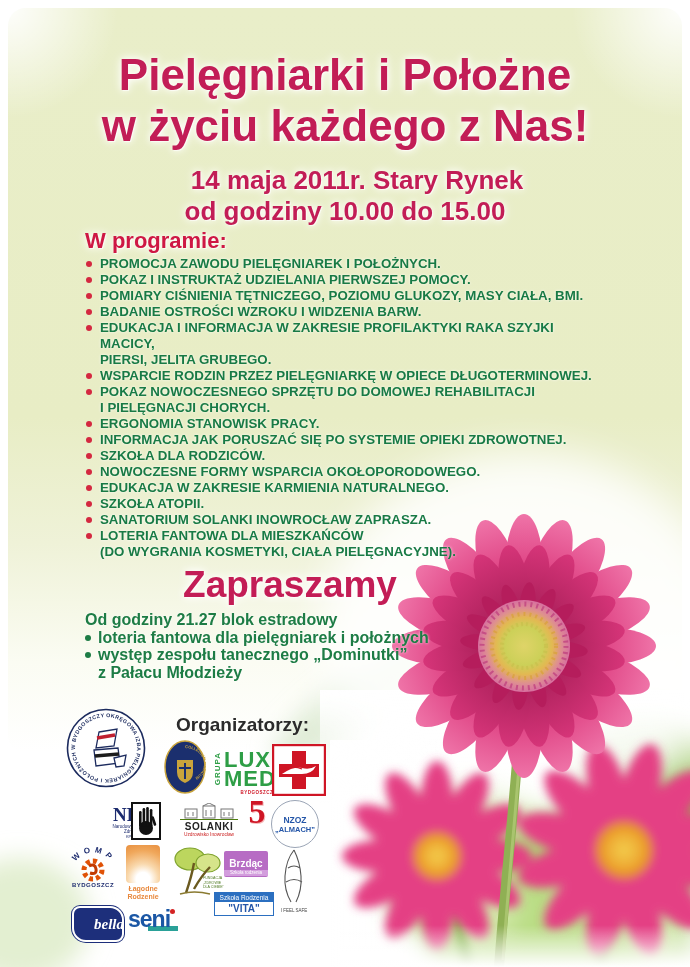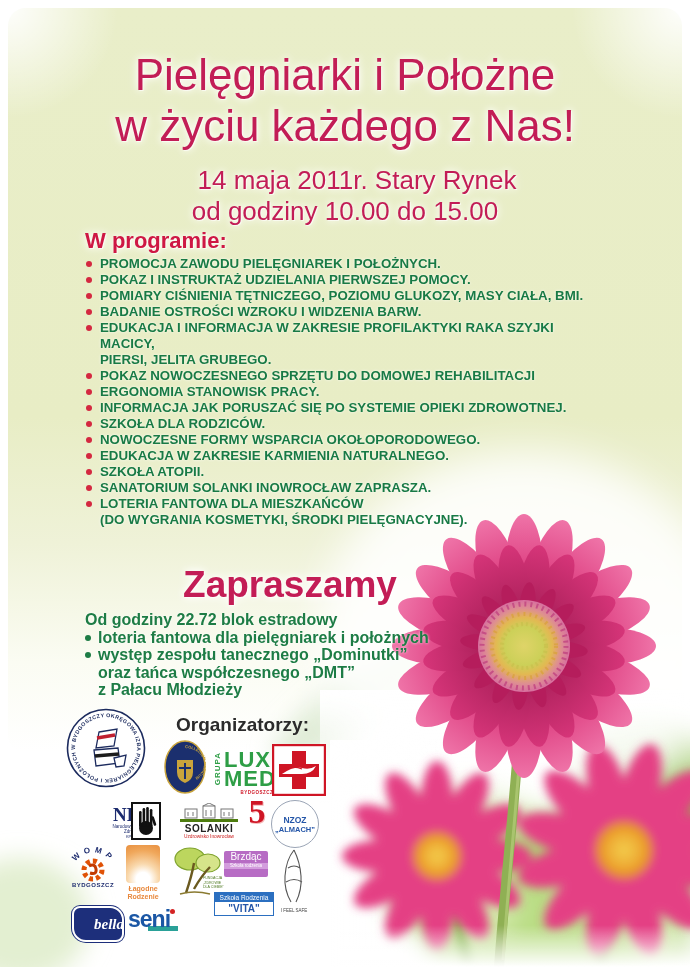--- a/index.html
+++ b/index.html
@@ -7,21 +7,21 @@
   .poster{position:relative;width:690px;height:967px;overflow:hidden;background:#fff;}
   .bg{position:absolute;left:8px;top:8px;width:674px;height:744px;border-radius:18px;
       background:
         radial-gradient(circle at 0% 0%, rgba(255,255,255,.95), rgba(255,255,255,0) 11%),
         radial-gradient(circle at 100% 0%, rgba(255,255,255,.95), rgba(255,255,255,0) 11%),
         linear-gradient(180deg,#e9eec9 0%,#e8edc5 55%,#eff2d8 72%,#fbfcf3 88%,#ffffff 100%);}
   svg.photo{position:absolute;left:0;top:0;pointer-events:none;}
   .content{position:absolute;inset:0;}
   .abs{position:absolute;}
   .glow{text-shadow:0 0 6px rgba(255,255,255,.95),0 0 12px rgba(255,255,255,.85),1px 1px 0 rgba(255,255,255,.6);}
-  .title{left:0;right:0;text-align:center;color:#c21d56;font-weight:normal;letter-spacing:0;}
+  .title{left:0;right:0;text-align:center;color:#c21d56;font-weight:bold;letter-spacing:0;}
   .t1{top:50px;font-size:44px;}
   .t2{top:101px;font-size:44px;}
   .d1{top:165px;font-size:26px;margin-left:24px;}
   .d2{top:196px;font-size:26px;}
   .wprog{left:85px;top:228px;font-size:22px;font-weight:bold;color:#ce1744;}
   .program{left:85px;top:256px;width:520px;color:#187a45;font-size:13.3px;font-weight:bold;
            line-height:16px;text-shadow:0 0 3px rgba(255,255,255,.9);}
   .prog-item{position:relative;padding-left:15px;}
   .dot{position:absolute;left:1px;top:5px;width:6px;height:6px;border-radius:50%;background:#d42840;}
   .prog-item .l,.prog-item .l2{display:block;}
@@ -37,40 +37,40 @@
   .logo{position:absolute;}
   .luxmed{left:213px;top:750px;display:flex;align-items:center;}
   .luxmed .grupa{writing-mode:vertical-rl;transform:rotate(180deg);font-size:8px;font-weight:bold;
                  color:#2e9e46;letter-spacing:1px;margin-right:2px;}
   .luxmed .big{font-size:22px;line-height:19px;font-weight:bold;color:#2e9e46;letter-spacing:1px;}
   .nfz{left:70px;top:806px;text-align:center;width:44px;margin-left:40px;}
   .nfz .abbr{font-family:"Liberation Serif","DejaVu Serif",serif;font-weight:bold;color:#1c2b6e;font-size:19px;line-height:18px;}
   .nfz .sub{font-size:4.5px;color:#1c2b6e;}
   .nfz .sub2{font-size:4px;color:#1c2b6e;}
   .solanki{left:180px;top:803px;width:58px;text-align:center;}
-  .solanki .nm{font-size:10px;font-weight:bold;color:#222;letter-spacing:.5px;border-top:3px solid #4d7c0f;padding-top:1px;text-align:center;}
+  .solanki .nm{font-size:10px;font-weight:bold;color:#222;letter-spacing:.5px;border-top:1px solid #4d7c0f;padding-top:1px;text-align:center;}
   .solanki .sb{font-size:4.8px;color:#c22;}
   .byd5{left:240px;top:790px;width:34px;text-align:center;}
   .byd5 .city{font-size:4.5px;color:#cf1525;font-weight:bold;letter-spacing:.5px;}
   .byd5 .glyph{font-size:34px;line-height:34px;font-weight:bold;color:#cf1525;font-family:"Liberation Serif",serif;
                text-shadow:1px 1px 0 #f5b9b9;}
   .almach{left:271px;top:800px;width:46px;height:46px;border:1px solid #9aa4b5;border-radius:50%;
           display:flex;flex-direction:column;align-items:center;justify-content:center;background:#fff;}
   .almach .a1{font-size:8.5px;font-weight:bold;color:#2456a8;}
   .almach .a2{font-size:7.5px;font-weight:bold;color:#2456a8;}
   .womp{left:66px;top:846px;width:54px;text-align:center;}
   .womp .city{font-size:6px;font-weight:bold;color:#1c2b6e;letter-spacing:.5px;}
   .lagodne{left:125px;top:845px;width:36px;text-align:center;}
   .lagodne .tile{width:34px;height:38px;margin:0 auto;border-radius:4px;
       background:radial-gradient(circle at 50% 90%, #fff 0 18%, #f9d9ae 40%, #f0a85c 75%, #e88f3f 100%);}
   .lagodne .tx{font-size:7px;color:#e8883c;font-weight:bold;line-height:8px;margin-top:2px;}
   .fundacja{left:170px;top:845px;width:56px;}
   .brzdac{left:224px;top:851px;width:44px;}
   .brzdac .tile{width:44px;height:26px;background:#b76cc4;border-radius:2px;color:#fff;text-align:center;}
-  .brzdac .nm{font-size:10px;font-weight:normal;line-height:12px;}
+  .brzdac .nm{font-size:10px;font-weight:bold;line-height:12px;padding-top:7px;}
   .brzdac .sb{font-size:4.5px;background:#d39ddd;line-height:6px;}
   .vita{left:214px;top:892px;width:58px;border:1px solid #2b6fc0;background:#fff;text-align:center;}
   .vita .v1{background:#2b6fc0;color:#fff;font-size:6.5px;line-height:9px;}
   .vita .v2{color:#2456a8;font-weight:bold;font-size:10px;line-height:13px;}
   .ifs{left:272px;top:846px;width:44px;text-align:center;}
   .ifs .cap{font-size:4.5px;color:#444;}
   .bella{left:72px;top:906px;width:52px;height:36px;background:#1d2f7b;border-radius:8px 14px 8px 14px;
          display:flex;align-items:center;justify-content:flex-end;box-shadow:inset 0 0 0 2px #fff,0 0 0 1px #1d2f7b;}
   .bella .nm{color:#fff;font-family:"Liberation Serif","DejaVu Serif",serif;font-style:italic;font-weight:bold;font-size:15px;}
   .seni{left:128px;top:908px;width:54px;position:absolute;}
@@ -295,21 +295,27 @@
           <span class="l">BADANIE OSTROŚCI WZROKU I WIDZENIA BARW.</span>
           <span class="l2"></span>
         </div>
       <div class="prog-item">
           <span class="dot"></span>
           <span class="l">EDUKACJA I INFORMACJA W ZAKRESIE PROFILAKTYKI RAKA SZYJKI MACICY,</span>
           <span class="l2">PIERSI, JELITA GRUBEGO.</span>
         </div>
       <div class="prog-item">
           <span class="dot"></span>
+          <span class="l">WSPARCIE RODZIN PRZEZ PIELĘGNIARKĘ W OPIECE DŁUGOTERMINOWEJ.</span>
+          <span class="l2"></span>
+        </div>
+      <div class="prog-item">
+          <span class="dot"></span>
           <span class="l">POKAZ NOWOCZESNEGO SPRZĘTU DO DOMOWEJ REHABILITACJI</span>
+          <span class="l2">I PIELĘGNACJI CHORYCH.</span>
         </div>
       <div class="prog-item">
           <span class="dot"></span>
           <span class="l">ERGONOMIA STANOWISK PRACY.</span>
           <span class="l2"></span>
         </div>
       <div class="prog-item">
           <span class="dot"></span>
           <span class="l">INFORMACJA JAK PORUSZAĆ SIĘ PO SYSTEMIE OPIEKI ZDROWOTNEJ.</span>
           <span class="l2"></span>
@@ -335,31 +341,30 @@
           <span class="l2"></span>
         </div>
       <div class="prog-item">
           <span class="dot"></span>
           <span class="l">SANATORIUM SOLANKI INOWROCŁAW ZAPRASZA.</span>
           <span class="l2"></span>
         </div>
       <div class="prog-item">
           <span class="dot"></span>
           <span class="l">LOTERIA FANTOWA DLA MIESZKAŃCÓW</span>
-          <span class="l2">(DO WYGRANIA KOSMETYKI, ŚRODKI PIELĘGNACYJNE).</span>
+          <span class="l2">(DO WYGRANIA KOSMETYKI, CIAŁA PIELĘGNACYJNE).</span>
         </div>
     </div>
 
     <div class="abs zapr glow">Zapraszamy</div>
 
     <div class="abs stage">
-      <div class="line intro">Od godziny 22.72 blok estradowy</div>
+      <div class="line intro">Od godziny 21.27 blok estradowy</div>
       <div class="line"><span class="gdot"></span><span>loteria fantowa dla pielęgniarek i położnych</span></div>
       <div class="line"><span class="gdot"></span><span>występ zespołu tanecznego „Dominutki”</span></div>
-      <div class="noind">oraz tańca współczesnego „DMT”</div>
       <div class="noind">z Pałacu Młodzieży</div>
     </div>
 
     <div class="abs orgh">Organizatorzy:</div>
 
     <svg class="logo oipip" width="80" height="80" viewBox="0 0 80 80">
       <circle cx="40" cy="40" r="38.5" fill="#fff" stroke="#1c2b5e" stroke-width="1.6"></circle>
       <defs>
           <path id="oarc" d="M 40 9 a31 31 0 1 1 -0.01 0"></path>
         </defs>

